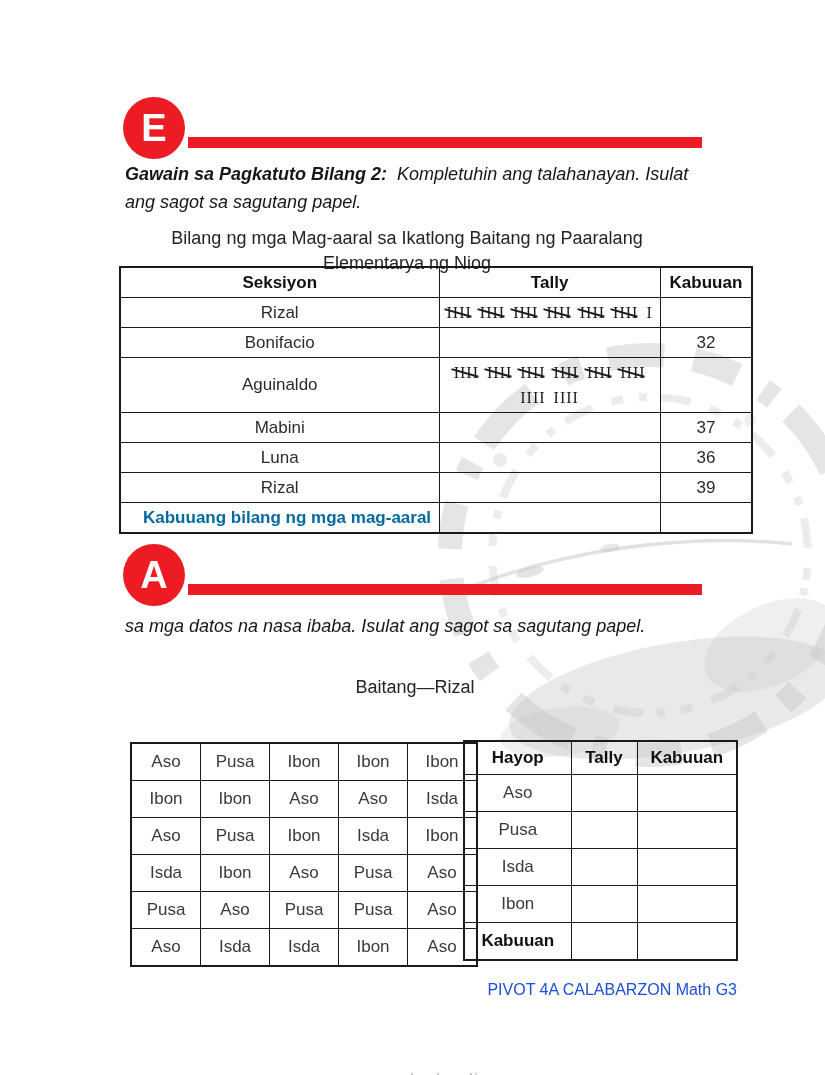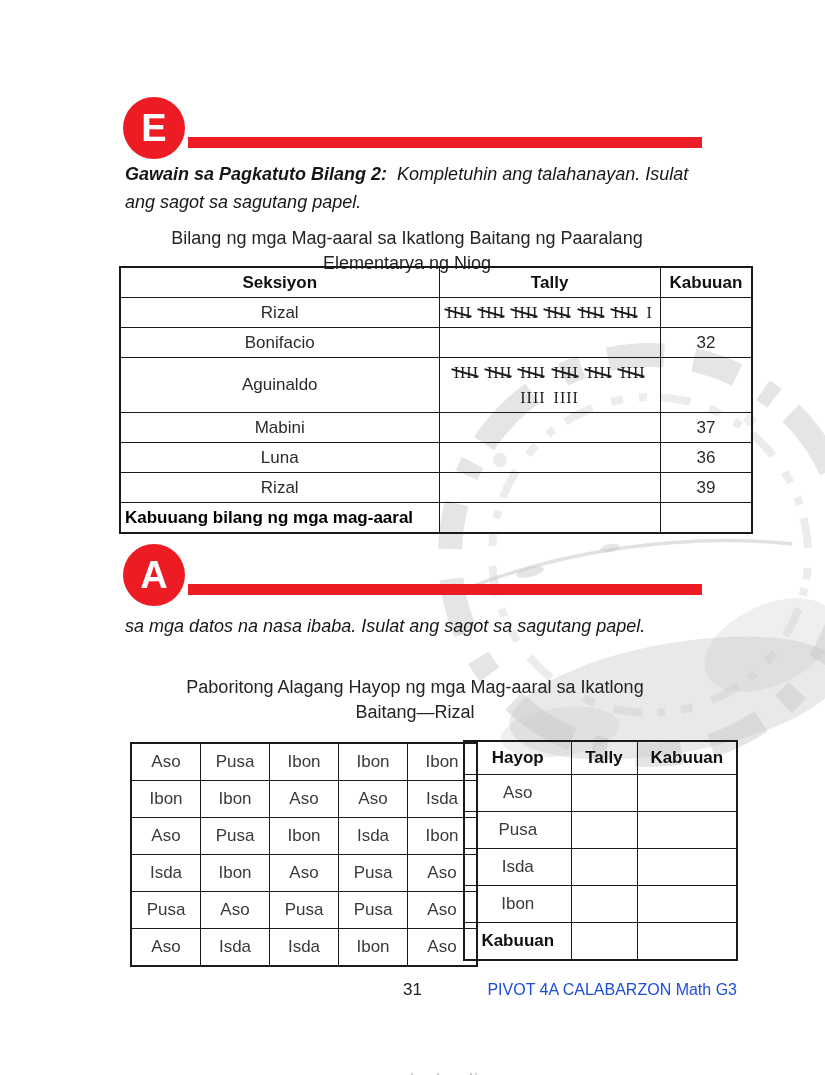--- a/index.html
+++ b/index.html
@@ -38,21 +38,21 @@
   
   table{border-collapse:collapse;table-layout:fixed;background:transparent;}
   th,td{border:1px solid var(--line);text-align:center;vertical-align:middle;
         font-size:17px;color:#2b2b2b;padding:0 3px;overflow:hidden;}
   th{font-weight:bold;color:#101010;}
   
   #table1{position:absolute;left:119px;top:266px;border:2px solid var(--line);}
   #table1 th{height:29px;}
   #table1 td{height:29px;}
   #table1 tr.tall td{height:54px;}
-  #table1 td.lbl-bold{font-weight:bold;text-align:left;padding-left:4px;white-space:nowrap;color:#000000;}
+  #table1 td.lbl-bold{font-weight:bold;text-align:left;padding-left:22px;white-space:nowrap;color:#0369a1;}
   
   .tally-line{line-height:25px;white-space:nowrap;}
   .tg{
     display:inline-block;position:relative;margin:0 4px;
     font-family:"Liberation Serif",serif;font-size:16px;letter-spacing:1px;color:#1c1c1c;
   }
   .tg.t5::after{
     content:"";position:absolute;left:-3px;right:0;top:46%;
     border-top:2px solid #1c1c1c;transform:rotate(16deg);
   }
@@ -164,21 +164,20 @@
   </table>
 
   <div class="badge" id="badge-a">A</div>
   <div class="redbar" id="redbar-a"></div>
 
   <div class="heading" id="heading3">
     <div>sa mga datos na nasa ibaba. Isulat ang sagot sa sagutang papel.</div>
   </div>
 
   <div class="caption" id="caption2">
-    <div>Paboritong Alagang Hayop ng mga Mag-aaral sa Ikatlong</div>
     <div>Baitang—Rizal</div>
   </div>
 
   <table id="grid">
     <tbody id="grid-body">
         <tr>
           <td>Aso</td>
           <td>Pusa</td>
           <td>Ibon</td>
           <td>Ibon</td>
@@ -257,17 +256,16 @@
           <td></td>
         </tr>
         <tr>
           <td class="lbl-bold">Kabuuan</td>
           <td></td>
           <td></td>
         </tr>
       </tbody>
   </table>
 
-  <div id="page-number">31</div>
   <div id="footer-right">PIVOT 4A CALABARZON Math G3</div>
   <div id="site-watermark">www.modyul.online</div>
 
 </div>
 
 </body></html>

